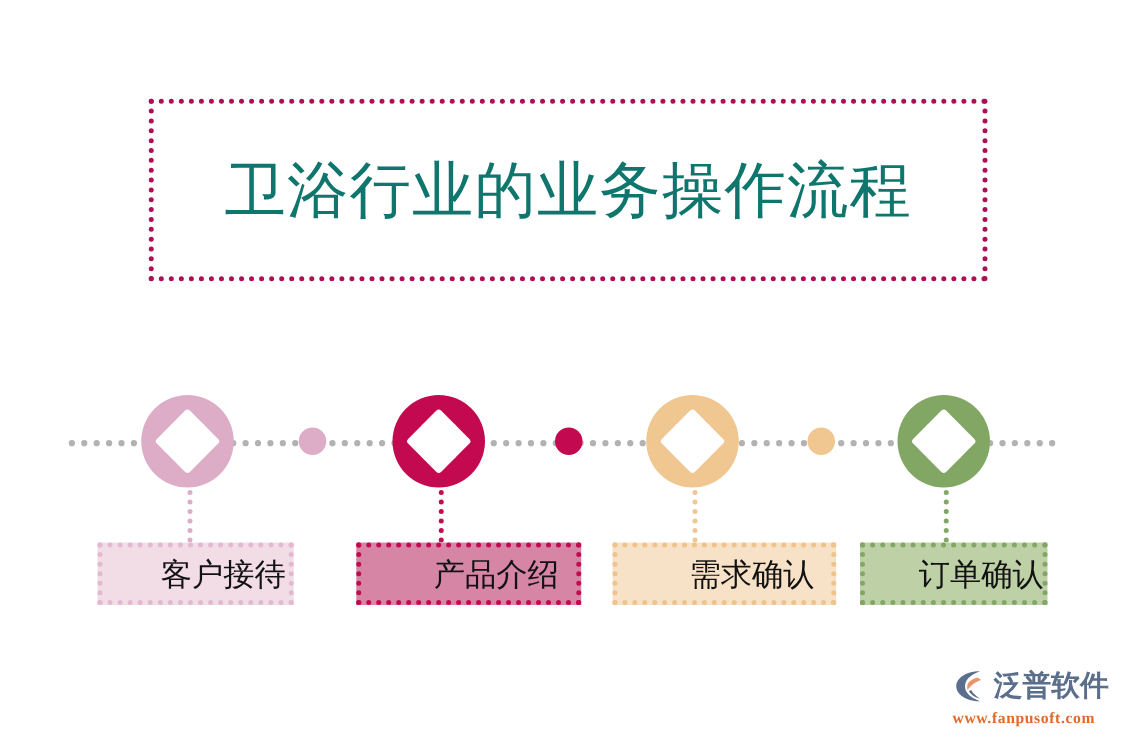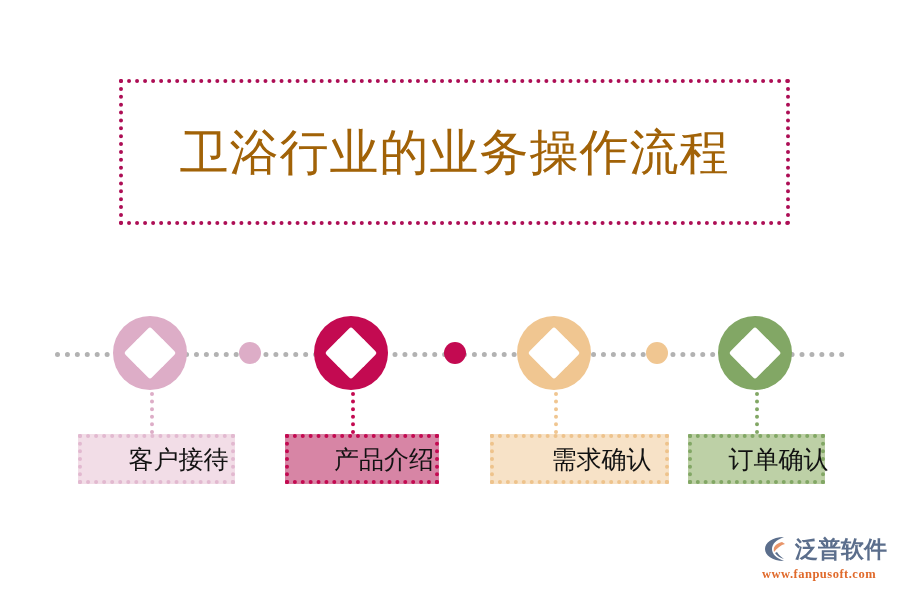--- a/index.html
+++ b/index.html
@@ -26,21 +26,21 @@
     border: 4px dotted #ad0e55;
     display: flex;
     align-items: center;
     justify-content: center;
     background: #ffffff;
   }
   #title-text {
     font-family: "Liberation Serif", "DejaVu Serif", serif;
     font-size: 49px;
     line-height: 1;
-    color: #a16207;
+    color: #0f766e;
     letter-spacing: 1px;
     white-space: nowrap;
   }
   .rail {
     position: absolute;
     left: 55px;
     top: 352px;
     width: 790px;
     height: 0;
     border-top: 5px dotted #b2b2b2;
@@ -151,21 +151,21 @@
       </div>
       <div class="node" style="left: 351px; background: rgb(195, 10, 81);">
         <svg viewBox="0 0 74 74">
           <rect x="26.50" y="15.00" width="21.00" height="21.00" rx="2.6" ry="2.6" fill="#ffffff" transform="rotate(45 37 25.5)"></rect>
           <rect x="15.00" y="26.50" width="21.00" height="21.00" rx="2.6" ry="2.6" fill="#ffffff" transform="rotate(45 25.5 37)"></rect>
           <rect x="38.00" y="26.50" width="21.00" height="21.00" rx="2.6" ry="2.6" fill="#ffffff" transform="rotate(45 48.5 37)"></rect>
           <rect x="26.50" y="38.00" width="21.00" height="21.00" rx="2.6" ry="2.6" fill="#ffffff" transform="rotate(45 37 48.5)"></rect>
         </svg>
       </div>
       <div class="drop" style="left: 351px; border-left-color: rgb(195, 10, 81);"></div>
-      <div class="label-box" style="left: 285px; width: 154px; background: rgb(215, 133, 165); border-color: rgb(195, 10, 81);">
+      <div class="label-box" style="left: 285px; width: 180px; background: rgb(215, 133, 165); border-color: rgb(195, 10, 81);">
         <span>产品介绍</span>
       </div>
       <div class="node" style="left: 554px; background: rgb(240, 198, 145);">
         <svg viewBox="0 0 74 74">
           <rect x="26.50" y="15.00" width="21.00" height="21.00" rx="2.6" ry="2.6" fill="#ffffff" transform="rotate(45 37 25.5)"></rect>
           <rect x="15.00" y="26.50" width="21.00" height="21.00" rx="2.6" ry="2.6" fill="#ffffff" transform="rotate(45 25.5 37)"></rect>
           <rect x="38.00" y="26.50" width="21.00" height="21.00" rx="2.6" ry="2.6" fill="#ffffff" transform="rotate(45 48.5 37)"></rect>
           <rect x="26.50" y="38.00" width="21.00" height="21.00" rx="2.6" ry="2.6" fill="#ffffff" transform="rotate(45 37 48.5)"></rect>
         </svg>
       </div>
@@ -175,21 +175,21 @@
       </div>
       <div class="node" style="left: 755px; background: rgb(130, 167, 101);">
         <svg viewBox="0 0 74 74">
           <rect x="26.50" y="15.00" width="21.00" height="21.00" rx="2.6" ry="2.6" fill="#ffffff" transform="rotate(45 37 25.5)"></rect>
           <rect x="15.00" y="26.50" width="21.00" height="21.00" rx="2.6" ry="2.6" fill="#ffffff" transform="rotate(45 25.5 37)"></rect>
           <rect x="38.00" y="26.50" width="21.00" height="21.00" rx="2.6" ry="2.6" fill="#ffffff" transform="rotate(45 48.5 37)"></rect>
           <rect x="26.50" y="38.00" width="21.00" height="21.00" rx="2.6" ry="2.6" fill="#ffffff" transform="rotate(45 37 48.5)"></rect>
         </svg>
       </div>
       <div class="drop" style="left: 755px; border-left-color: rgb(130, 167, 101);"></div>
-      <div class="label-box" style="left: 688px; width: 137px; background: rgb(189, 208, 166); border-color: rgb(130, 167, 101); text-align: center;">
+      <div class="label-box" style="left: 688px; width: 150px; background: rgb(189, 208, 166); border-color: rgb(130, 167, 101); text-align: center;">
         <span>订单确认</span>
       </div>
     </div>
 </div>
 
 <div id="logo">
   <div id="logo-row">
     <span id="logo-mark">
       <svg viewBox="0 0 30 30" width="30" height="30" aria-hidden="true">
         <path d="M22 3 C10 3 3 9 3 15 C3 21 10 27 22 27 C14 24 10 20 10 15 C10 10 14 6 22 3 Z" fill="#5b6e8c"></path>

